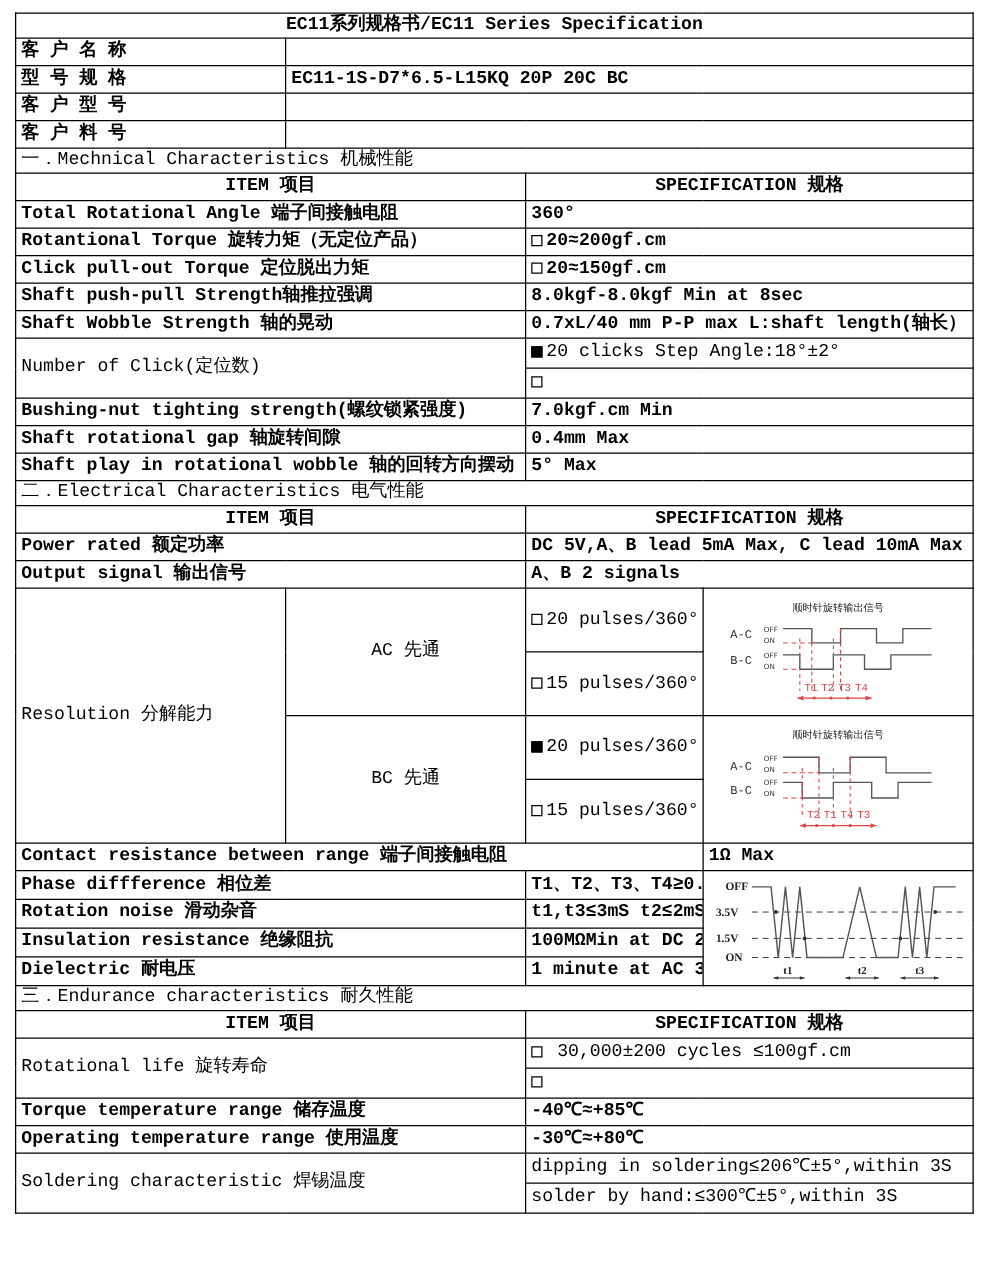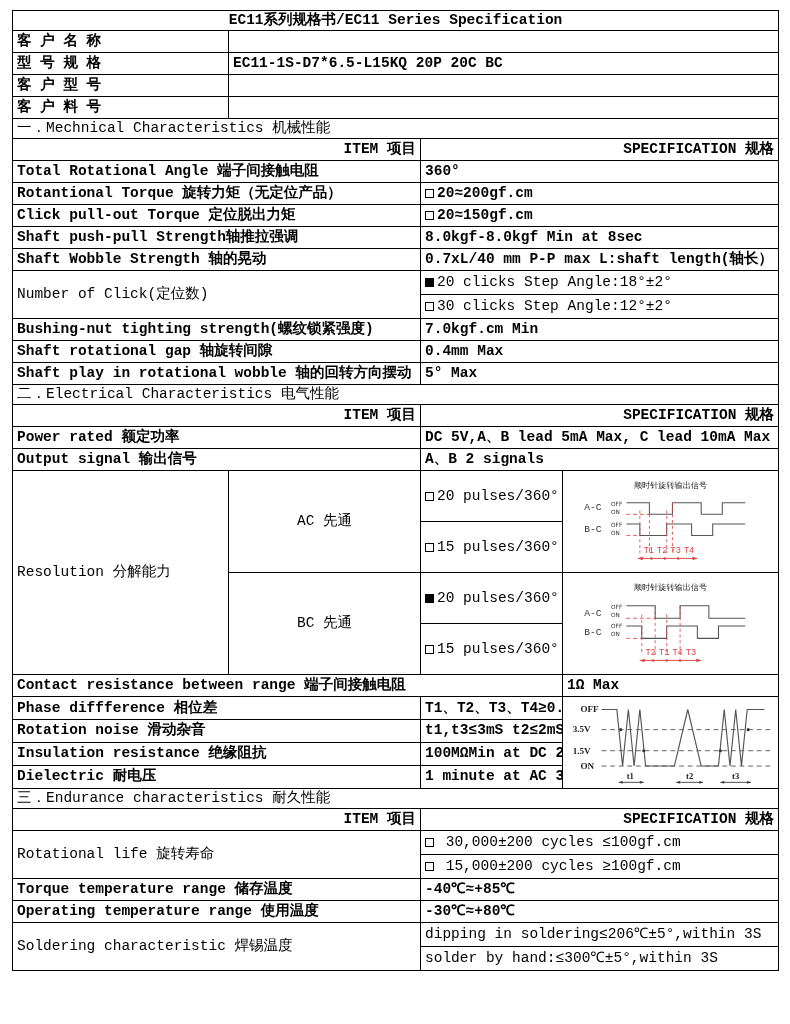--- a/index.html
+++ b/index.html
@@ -46,21 +46,21 @@
     font-size:15px;
     font-family:"Liberation Serif", serif;
     padding-left:5px;
   }
   .sec-head{
     text-align:left;
     font-size:15.5px;
     padding:3px 4px 4px 4px;
   }
   .col-head{
-    text-align:right;
+    text-align:center;
     font-size:15px;
   }
   .center{text-align:center;}
   .small{font-size:12.2px;}
   .xsmall{font-size:11px;}
   .cb{
     display:inline-block;
     width:9px;height:9px;
     border:1.3px solid #000;
     background:#fff;
@@ -136,21 +136,21 @@
   <tr class="rowh22">
     <td colspan="2">Shaft Wobble Strength 轴的晃动</td>
     <td colspan="2" class="small">0.7xL/40 mm P-P max L:shaft length(轴长）</td>
   </tr>
 
   <tr class="rowh24">
     <td colspan="2" rowspan="2">Number of Click(定位数)</td>
     <td colspan="2"><span class="cb filled"></span><span>20 clicks Step Angle:18°±2°</span></td>
   </tr>
   <tr class="rowh24">
-    <td colspan="2"><span class="cb"></span><span>30 clicks Step Angle:12°±2°</span></td>
+    <td colspan="2"><span class="cb"></span></td>
   </tr>
 
   <tr class="rowh22">
     <td colspan="2">Bushing-nut tighting strength(螺纹锁紧强度)</td>
     <td colspan="2">7.0kgf.cm Min</td>
   </tr>
   <tr class="rowh22">
     <td colspan="2">Shaft rotational gap 轴旋转间隙</td>
     <td colspan="2">0.4mm Max</td>
   </tr>
@@ -315,21 +315,21 @@
   <tr class="rowh22">
     <td class="col-head" colspan="2">ITEM  项目</td>
     <td class="col-head" colspan="2">SPECIFICATION     规格</td>
   </tr>
 
   <tr class="rowh24">
     <td colspan="2" rowspan="2">Rotational life 旋转寿命</td>
     <td colspan="2"><span class="cb"></span>&nbsp;<span>30,000±200 cycles ≤100gf.cm</span></td>
   </tr>
   <tr class="rowh24">
-    <td colspan="2"><span class="cb"></span>&nbsp;<span>15,000±200 cycles ≥100gf.cm</span></td>
+    <td colspan="2"><span class="cb"></span>&nbsp;</td>
   </tr>
 
   <tr class="rowh22">
     <td colspan="2">Torque temperature range   储存温度</td>
     <td colspan="2">-40℃≈+85℃</td>
   </tr>
   <tr class="rowh22">
     <td colspan="2">Operating temperature range  使用温度</td>
     <td colspan="2">-30℃≈+80℃</td>
   </tr>

